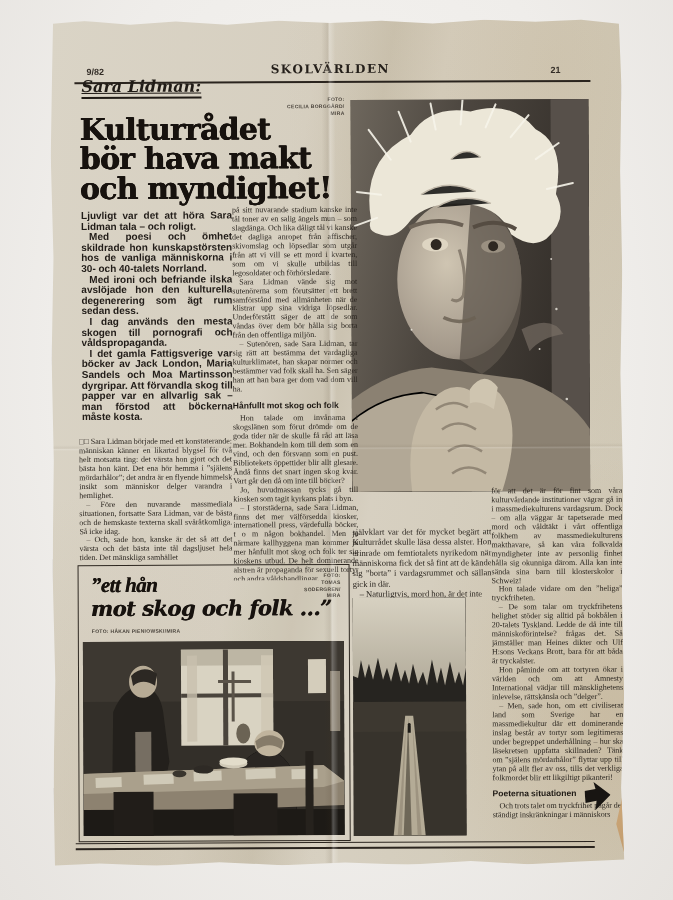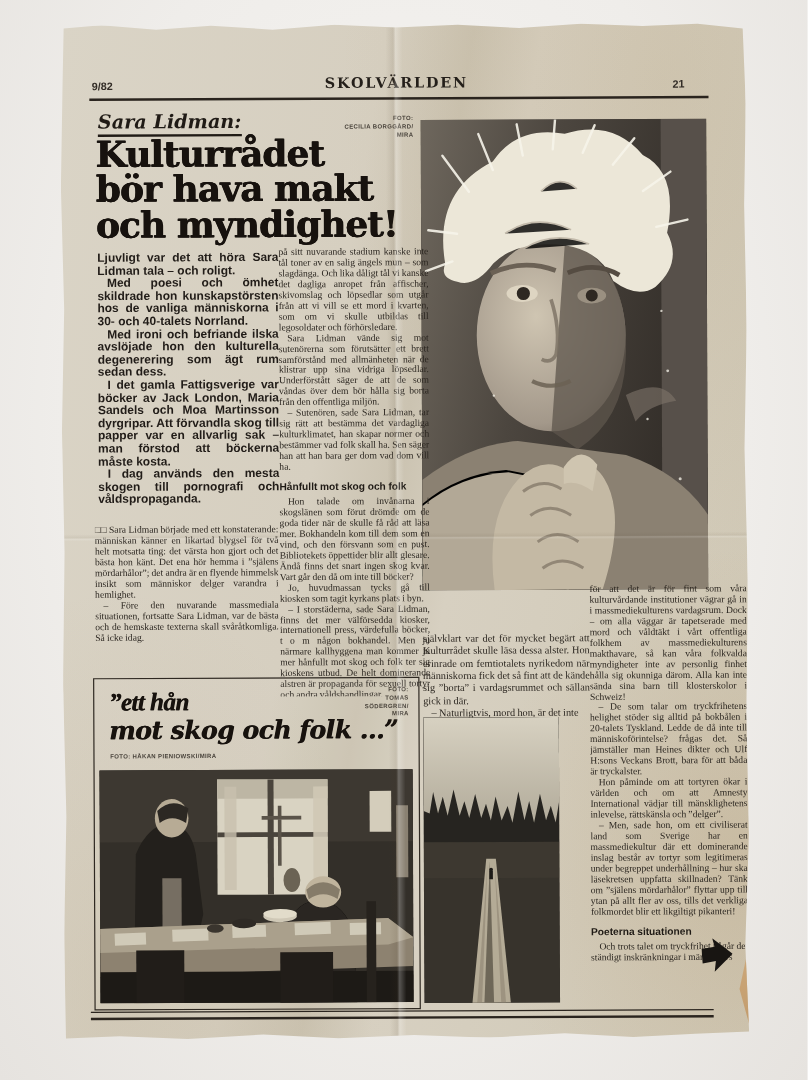--- a/index.html
+++ b/index.html
@@ -15,27 +15,27 @@
       radial-gradient(ellipse at 88% 6%, rgba(166,136,86,0.14), transparent 38%),
       radial-gradient(ellipse at 97% 82%, rgba(170,135,85,0.20), transparent 26%),
       radial-gradient(ellipse at 8% 96%, rgba(150,125,80,0.10), transparent 30%),
       linear-gradient(100deg,#dad4c6 0%, #d6cfc0 38%, #cbc3b1 48%, #d7d0c1 56%, #d3ccbb 78%, #cfc7b4 100%);
     box-shadow:0 8px 22px rgba(60,50,35,0.30), 0 2px 6px rgba(60,50,35,0.18);
     transform:rotate(-0.25deg);
     clip-path:polygon(0.5% 0.3%, 6% 0%, 14% 0.45%, 22% 0.1%, 31% 0.5%, 40% 0.05%, 49% 0.35%, 58% 0.1%, 67% 0.45%, 76% 0.05%, 85% 0.3%, 93% 0.1%, 99.6% 0.6%, 100% 8%, 99.7% 18%, 100% 30%, 99.6% 42%, 100% 55%, 99.7% 68%, 100% 80%, 99.4% 91%, 99.9% 99.5%, 92% 99.7%, 83% 100%, 73% 99.6%, 62% 100%, 51% 99.7%, 40% 100%, 29% 99.6%, 18% 100%, 8% 99.7%, 0.2% 99.9%, 0% 90%, 0.4% 78%, 0% 65%, 0.3% 52%, 0% 40%, 0.4% 28%, 0% 16%, 0.3% 6%);
   }
   .abs{position:absolute;}
   
-  .issue{left:26px;top:46px;font:bold 9px "Liberation Sans",sans-serif;color:#332d27;text-align:center;}
+  .issue{left:36px;top:46px;font:bold 9px "Liberation Sans",sans-serif;color:#332d27;text-align:center;}
   .masthead{left:165px;top:42px;width:230px;text-align:center;
     font:bold 12px "DejaVu Serif",serif;letter-spacing:1.5px;color:#241f1a;}
-  .pagenum{left:500px;top:46px;width:30px;text-align:center;font:bold 9px "Liberation Sans",sans-serif;color:#332d27;}
+  .pagenum{left:500px;top:46px;width:30px;text-align:left;font:bold 9px "Liberation Sans",sans-serif;color:#332d27;}
   .header-rule{left:24px;top:61px;width:516px;height:2px;background:#2a241e;}
-  .byline{left:31px;top:71px;font:bold italic 16px "DejaVu Serif",serif;color:#201b16;
-    border-bottom:2px solid #201b16;padding-bottom:1px;}
+  .byline{left:31px;top:56px;font:bold italic 16px "DejaVu Serif",serif;color:#201b16;
+    border-bottom:2px solid #201b16;padding-bottom:1px;text-decoration:underline;}
   .credit{font:bold 5px "Liberation Sans",sans-serif;letter-spacing:0.3px;color:#4a443c;
     text-transform:uppercase;white-space:pre-line;line-height:1.35;}
   .credit-main{left:236px;top:76px;width:58px;text-align:right;}
   .headline{left:29px;top:94px;width:282px;
     font:bold 30px/0.98 "DejaVu Serif",serif;letter-spacing:-0.8px;color:#17120e;
     text-shadow:0.4px 0 0 #17120e, -0.2px 0 0 #17120e;}
   
   .lead{left:30px;top:190px;width:151px;height:230px;overflow:hidden;
     font:bold 10px/1.06 "Liberation Sans",sans-serif;color:#211c18;text-align:justify;}
   .lead p{margin:0;}
@@ -170,47 +170,49 @@
           <circle cx="200" cy="160" r="1"></circle>
       </g>
       <path d="M170,230 Q200,215 212,235 Q190,238 178,252 Z" fill="#7e756a" opacity="0.6"></path>
     </svg>
   </div>
 
   <div class="abs lead">
     <p>Ljuvligt var det att höra Sara Lidman tala – och roligt.</p>
     <p>Med poesi och ömhet skildrade hon kunskapstörsten hos de vanliga människorna i 30- och 40-talets Norrland.</p>
     <p>Med ironi och befriande ilska avslöjade hon den kulturella degenerering som ägt rum sedan dess.</p>
+    <p>I dag används den mesta skogen till pornografi och våldspropaganda.</p>
     <p>I det gamla Fattigsverige var böcker av Jack London, Maria Sandels och Moa Martinsson dyrgripar. Att förvandla skog till papper var en allvarlig sak – man förstod att böckerna måste kosta.</p>
-    <p>I dag används den mesta skogen till pornografi och våldspropaganda.</p>
   </div>
 
   <div class="abs bodycol col1" lang="sv">
     <p>□□ Sara Lidman började med ett konstaterande: människan känner en likartad blygsel för två helt motsatta ting: det värsta hon gjort och det bästa hon känt. Det ena hör hemma i ”själens mördarhålor”; det andra är en flyende himmelsk insikt som människor delger varandra i hemlighet.</p>
     <p>– Före den nuvarande massmediala situationen, fortsatte Sara Lidman, var de bästa och de hemskaste texterna skall svåråtkomliga. Så icke idag.</p>
+    <p>– Och, sade hon, kanske är det så att det värsta och det bästa inte tål dagsljuset hela tiden. Det mänskliga samhället</p>
   </div>
 
   <div class="abs bodycol col2" lang="sv">
     <p>på sitt nuvarande stadium kanske inte tål toner av en salig ängels mun – som slagdänga. Och lika dåligt tål vi kanske det dagliga anropet från affischer, skivomslag och löpsedlar som utgår från att vi vill se ett mord i kvarten, som om vi skulle utbildas till legosoldater och förhörsledare.</p>
     <p>Sara Lidman vände sig mot sutenörerna som förutsätter ett brett samförstånd med allmänheten när de klistrar upp sina vidriga löpsedlar. Underförstått säger de att de som våndas över dem bör hålla sig borta från den offentliga miljön.</p>
     <p>– Sutenören, sade Sara Lidman, tar sig rätt att bestämma det vardagliga kulturklimatet, han skapar normer och bestämmer vad folk skall ha. Sen säger han att han bara ger dom vad dom vill ha.</p>
     <p class="subhead">Hånfullt mot skog och folk</p>
     <p>Hon talade om invånarna i skogslänen som förut drömde om de goda tider när de skulle få råd att läsa mer. Bokhandeln kom till dem som en vind, och den försvann som en pust. Bibliotekets öppettider blir allt glesare. Ändå finns det snart ingen skog kvar. Vart går den då om inte till böcker?</p>
     <p>Jo, huvudmassan tycks gå till kiosken som tagit kyrkans plats i byn.</p>
     <p>– I storstäderna, sade Sara Lidman, finns det mer välförsedda kiosker, internationell press, värdefulla böcker, t o m någon bokhandel. Men ju närmare kallhyggena man kommer ju mer hånfullt mot skog och folk ter sig kioskens utbud. De helt dominerande alstren är propaganda för sexuell tortyr och andra våldshandlingar.</p>
 
   </div>
 
   <div class="abs bodycol col3" lang="sv">
     <p>självklart var det för mycket begärt att Kulturrådet skulle läsa dessa alster. Hon erinrade om femtiotalets nyrikedom när människorna fick det så fint att de kände sig ”borta” i vardagsrummet och sällan gick in där.</p>
     <p>– Naturligtvis, mord hon, är det inte</p>
   </div>
 
   <div class="abs bodycol col4" lang="sv">
     <p>för att det är för fint som våra kulturvårdande institutioner vägrar gå in i massmediekulturens vardagsrum. Dock – om alla väggar är tapetserade med mord och våldtäkt i vårt offentliga folkhem av massmediekulturens makthavare, så kan våra folkvalda myndigheter inte av personlig finhet hålla sig okunniga därom. Alla kan inte sända sina barn till klosterskolor i Schweiz!</p>
+    <p>Hon talade vidare om den ”heliga” tryckfriheten.</p>
     <p>– De som talar om tryckfrihetens helighet stöder sig alltid på bokbålen i 20-talets Tyskland. Ledde de då inte till människoförintelse? frågas det. Så jämställer man Heines dikter och Ulf H:sons Veckans Brott, bara för att båda är tryckalster.</p>
     <p>Hon påminde om att tortyren ökar i världen och om att Amnesty International vädjar till mänsklighetens inlevelse, rättskänsla och ”delger”.</p>
     <p>– Men, sade hon, om ett civiliserat land som Sverige har en massmediekultur där ett dominerande inslag består av tortyr som legitimeras under begreppet underhållning – hur ska läsekretsen uppfatta skillnaden? Tänk om ”själens mördarhålor” flyttar upp till ytan på allt fler av oss, tills det verkliga folkmordet blir ett likgiltigt pikanteri!</p>
     <p class="subhead">Poeterna situationen</p>
     <p>Och trots talet om tryckfrihet pågår det ständigt inskränkningar i människors</p>
   </div>
 
   <div class="abs quotebox">
     <div class="quoteline q1">”ett hån</div>
     <div class="quoteline q2">mot skog och folk ...”</div>

